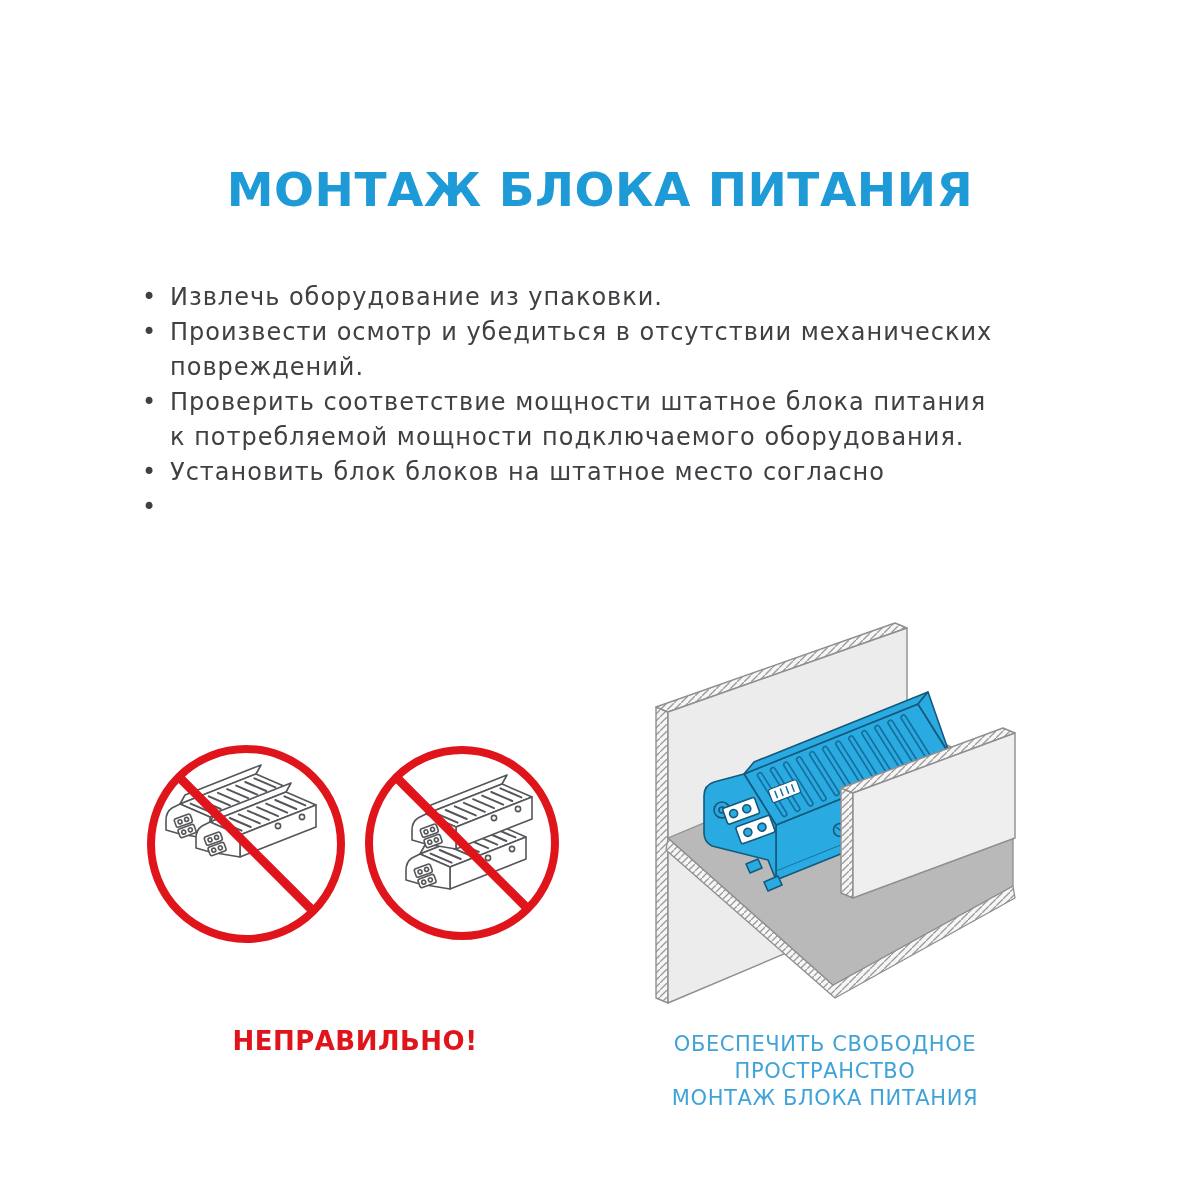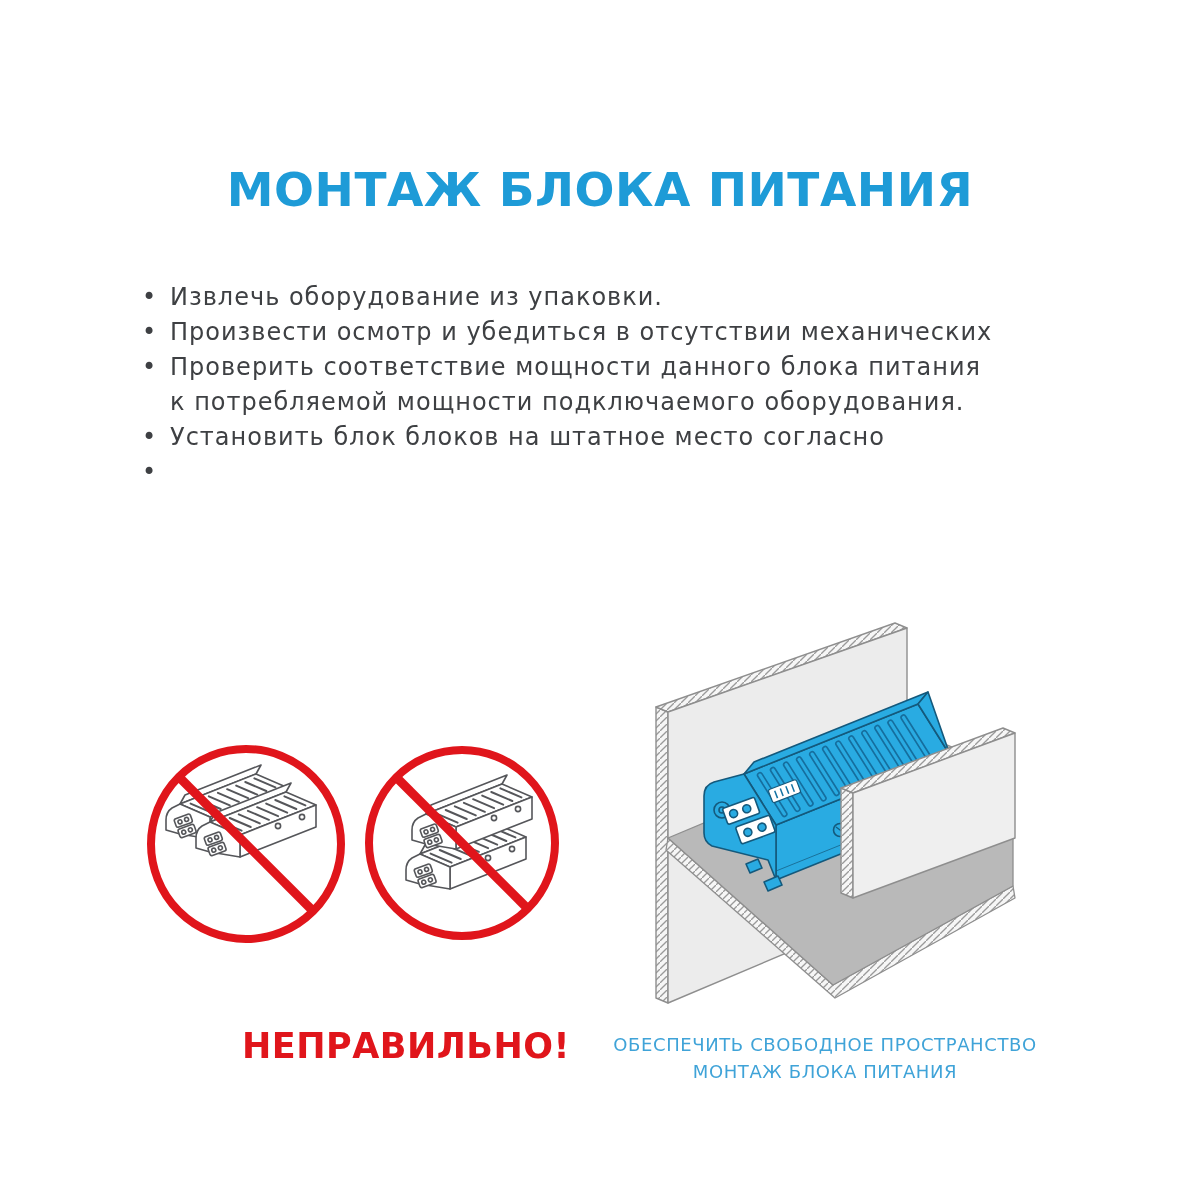--- a/index.html
+++ b/index.html
@@ -12,50 +12,51 @@
     font-size:47px;font-weight:bold;letter-spacing:.5px;color:#1E9BD7;
   }
   .bullets{
     position:absolute;left:140px;top:280px;width:960px;margin:0;padding:0;
     color:#3E4043;font-size:24px;letter-spacing:1px;
   }
   .bullets li{list-style:none;position:relative;padding-left:30px;margin:0;}
   .bullets .dot{position:absolute;left:2px;top:0;line-height:35px;font-size:24px;}
   .bullets .ln{line-height:35px;white-space:nowrap;}
   .wrong-label{
-    position:absolute;left:140px;top:1026px;width:430px;text-align:right;
-    font-size:35px;font-weight:bold;letter-spacing:.5px;color:#E0151B;
+    position:absolute;left:140px;top:1026px;width:430px;text-align:center;
+    font-size:26px;font-weight:bold;letter-spacing:.5px;color:#E0151B;
   }
   .caption{
     position:absolute;left:585px;top:1031px;width:480px;text-align:center;
-    color:#3FA3D8;font-size:18px;line-height:27px;letter-spacing:.6px;
+    color:#3FA3D8;font-size:21px;line-height:27px;letter-spacing:.6px;
   }
   .illu{position:absolute;}
   svg{display:block;}
 </style>
 </head>
 <body>
 
 <div class="canvas">
 
   <div class="title">МОНТАЖ БЛОКА ПИТАНИЯ</div>
 
   <ul class="bullets">
     <li>
       <span class="dot">•</span>
       <div class="ln">Извлечь оборудование из упаковки.</div>
       <div class="ln"></div>
     </li>
     <li>
       <span class="dot">•</span>
       <div class="ln">Произвести осмотр и убедиться в отсутствии механических</div>
-    </li>
-    <li>
-      <span class="dot">•</span>
-      <div class="ln">Проверить соответствие мощности данного блока питания</div>
+      <div class="ln">повреждений.</div>
+    </li>
+    <li>
+      <span class="dot">•</span>
+      <div class="ln">Проверить соответствие мощности штатное блока питания</div>
       <div class="ln">к потребляемой мощности подключаемого оборудования.</div>
     </li>
     <li>
       <span class="dot">•</span>
       <div class="ln">Установить блок блоков на штатное место согласно</div>
     </li>
     <li>
       <span class="dot">•</span>
     </li>
   </ul>

